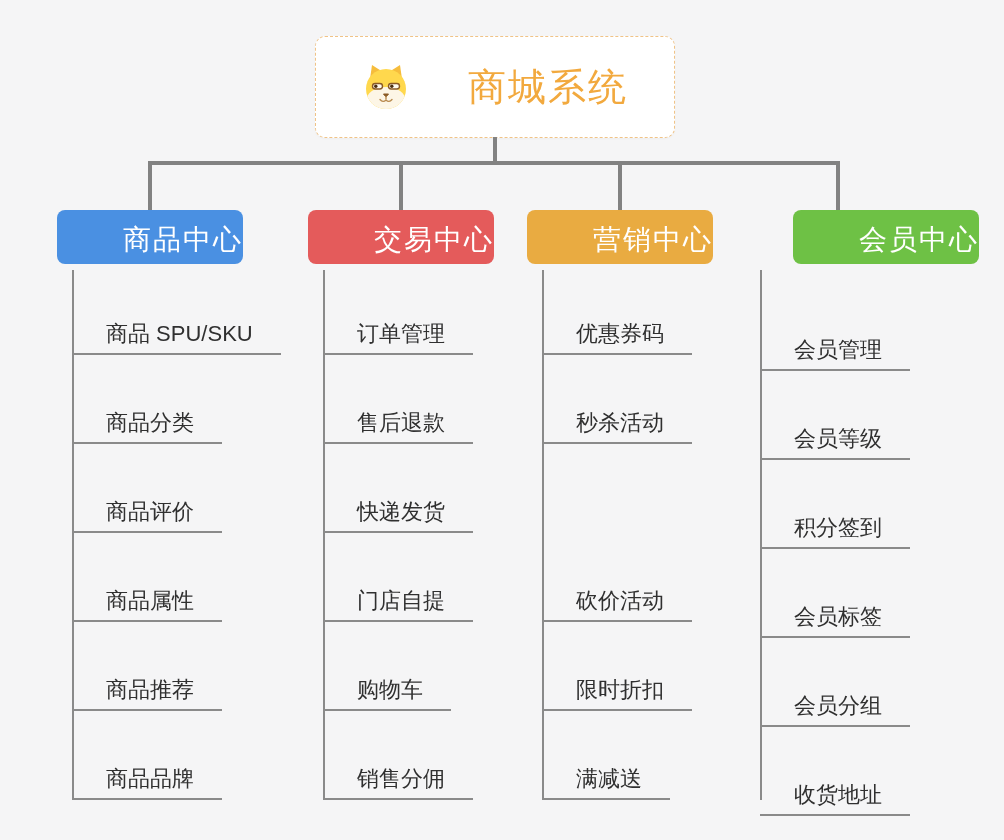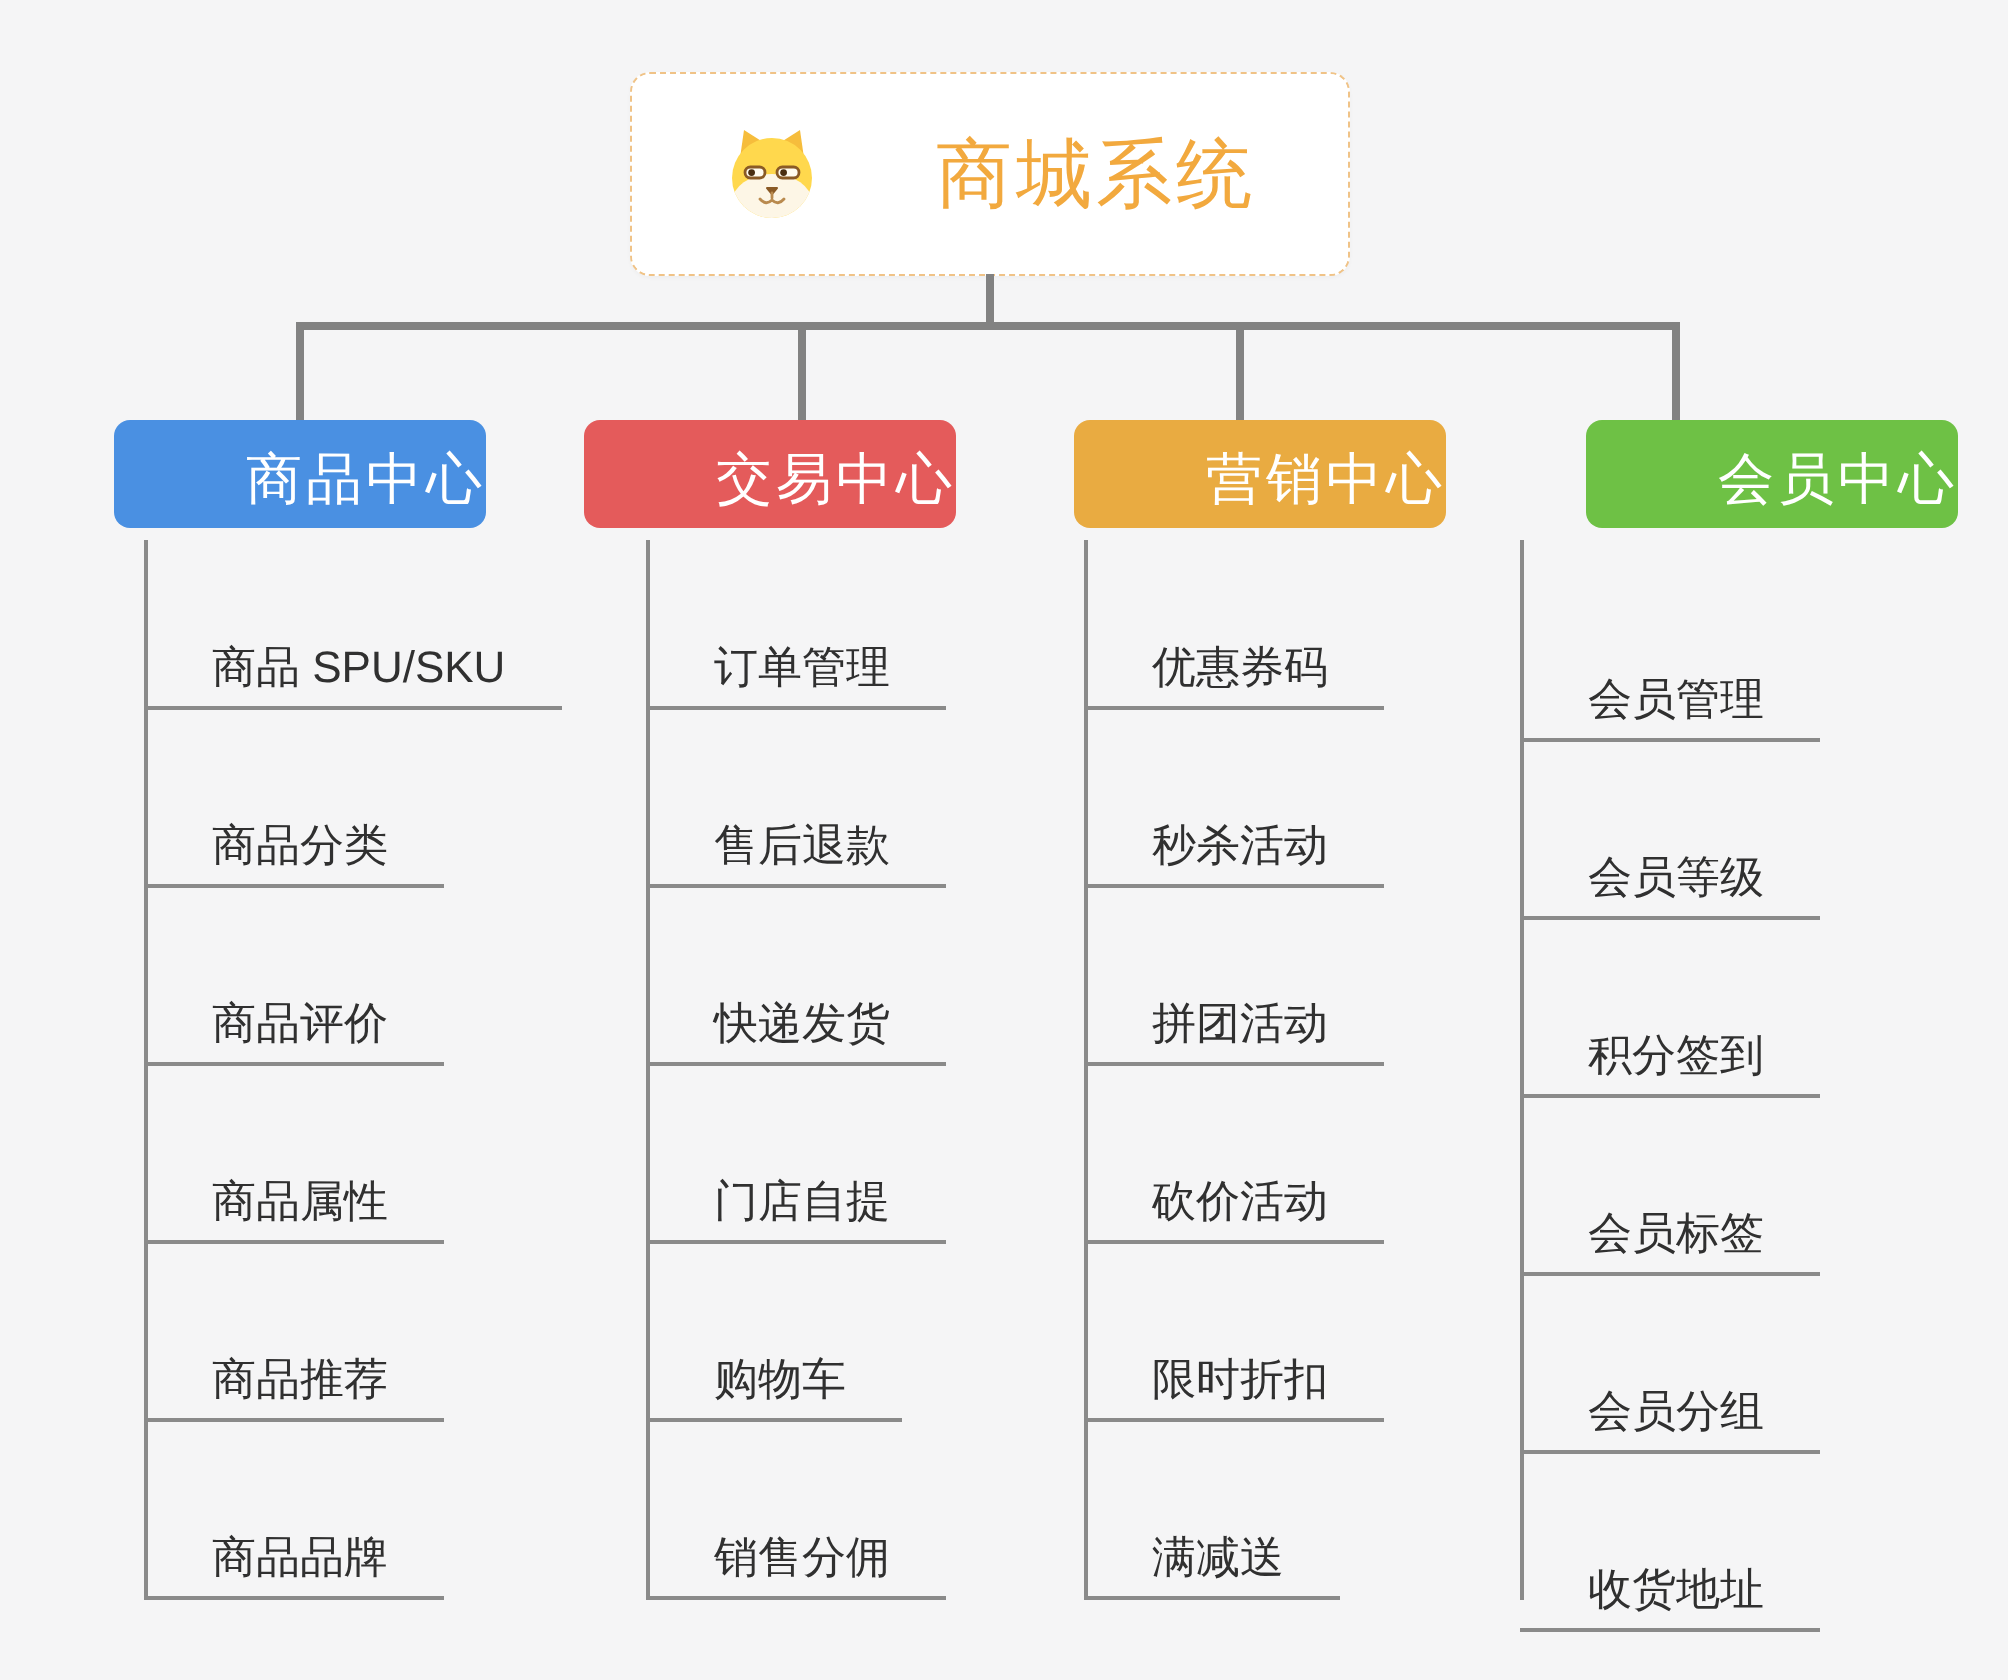--- a/index.html
+++ b/index.html
@@ -35,22 +35,22 @@
   .stub.s3{left:836px;}
 
   
   .branch-box{
     position:absolute;top:210px;width:186px;height:54px;
     border-radius:8px;color:#ffffff;font-size:28px;letter-spacing:2px;
     line-height:60px;text-align:right;white-space:nowrap;
     box-sizing:border-box;cursor:default;
   }
   .b0{left:57px;background:#4a90e2;}
-  .b1{left:292px;background:#e45b5b;}
-  .b2{left:527px;background:#e9ab41;margin-left:10px;}
+  .b1{left:308px;background:#e45b5b;}
+  .b2{left:527px;background:#e9ab41;}
   .b3{left:745px;background:#6ec145;}
 
   
   .vline{position:absolute;top:270px;height:530px;width:2px;background:#8a8a8a;}
   .v0{left:72px;}
   .v1{left:323px;}
   .v2{left:542px;}
   .v3{left:760px;}
 
   
@@ -134,21 +134,20 @@
 
   <div class="leaf c1 r0">订单管理</div>
   <div class="leaf c1 r1">售后退款</div>
   <div class="leaf c1 r2">快递发货</div>
   <div class="leaf c1 r3">门店自提</div>
   <div class="leaf c1 r4">购物车</div>
   <div class="leaf c1 r5">销售分佣</div>
 
   <div class="leaf c2 r0">优惠券码</div>
   <div class="leaf c2 r1">秒杀活动</div>
-  <div class="leaf c2 r2">拼团活动</div>
   <div class="leaf c2 r3">砍价活动</div>
   <div class="leaf c2 r4">限时折扣</div>
   <div class="leaf c2 r5">满减送</div>
 
   <div class="leaf c3 r0">会员管理</div>
   <div class="leaf c3 r1">会员等级</div>
   <div class="leaf c3 r2">积分签到</div>
   <div class="leaf c3 r3">会员标签</div>
   <div class="leaf c3 r4">会员分组</div>
   <div class="leaf c3 r5">收货地址</div>

